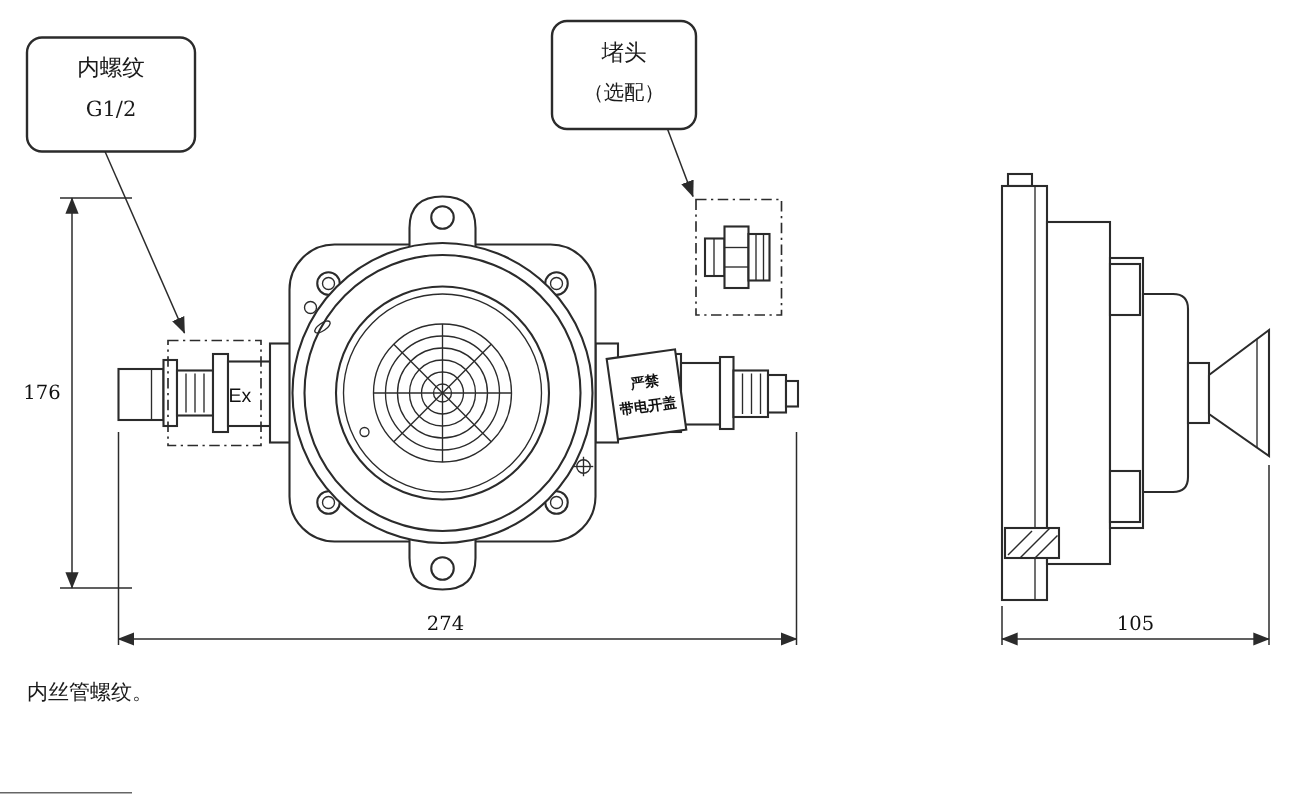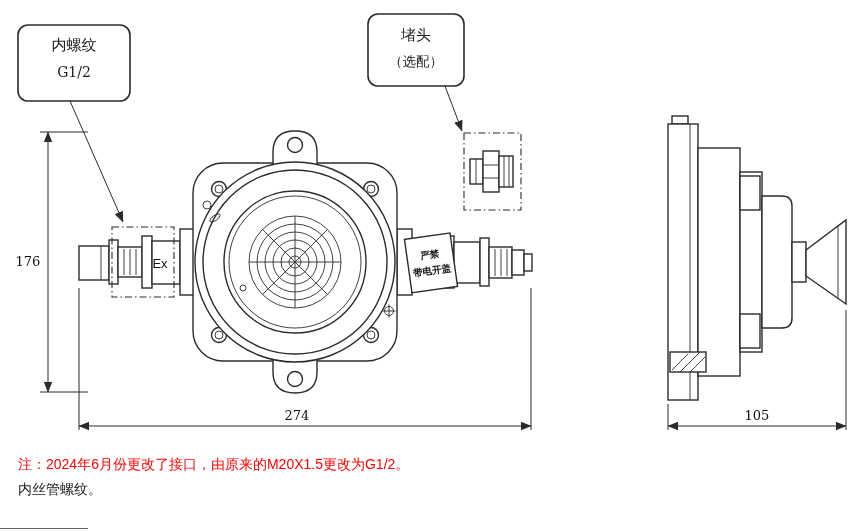--- a/index.html
+++ b/index.html
@@ -181,18 +181,17 @@
     </g>
     <g>
       <rect x="368" y="14" width="96" height="72" rx="10" class="fillw" style="stroke-width:1.6"></rect>
       <text x="416" y="40" class="cjk15">堵头</text>
       <text x="416" y="66" class="cjk13">（选配）</text>
       <line x1="445" y1="86" x2="462" y2="131" class="dim" marker-end="url(#arr)"></line>
     </g>
   </svg>
 
   <div class="notes">
-    <div class="note-red">注：2024年6月份更改了接口，由原来的M20X1.5更改为G1/2。</div>
     <div class="note-m2">内丝管螺纹。</div>
   </div>
   <div class="bottom-line"></div>
 
 </div>
 
 </body></html>

